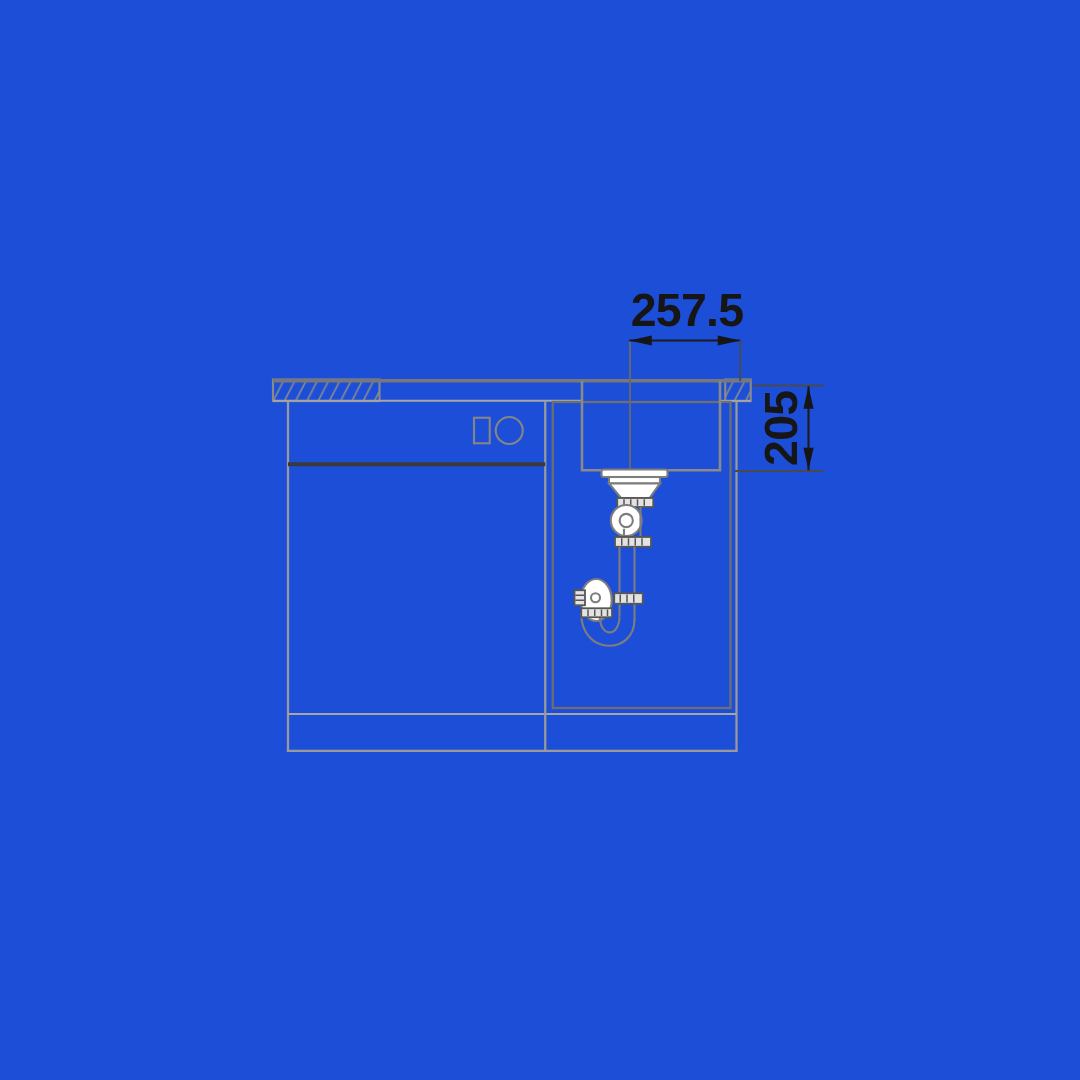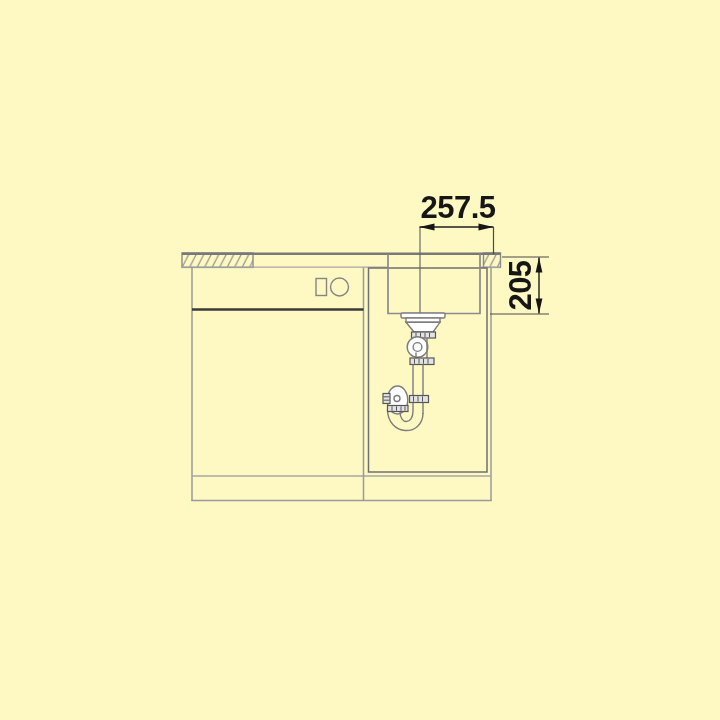--- a/index.html
+++ b/index.html
@@ -1,20 +1,20 @@
 <!DOCTYPE html>
 <html><head>
 <meta charset="utf-8">
 <style>
   html, body { margin: 0; padding: 0; background: #ffffff; }
   .canvas {
     position: relative;
     width: 720px;
     height: 720px;
-    background: #fef9c3;
+    background: #1d4ed8;
     overflow: hidden;
     font-family: "Liberation Sans", sans-serif;
   }
   svg { display: block; }
   .ln       { stroke: #9a9a9a; stroke-width: 1.5; fill: none; }
   .ln-thick { stroke: #787878; stroke-width: 2.4; fill: none; }
   .ln-thin  { stroke: #a6a6a6; stroke-width: 1.3; fill: none; }
   .ln-inner { stroke: #6f6f6f; stroke-width: 1.5; fill: none; }
   .ln-dark  { stroke: #3a3a3a; stroke-width: 2.6; fill: none; }
   .ln-sink  { stroke: #8a8a8a; stroke-width: 1.7; fill: none; }

